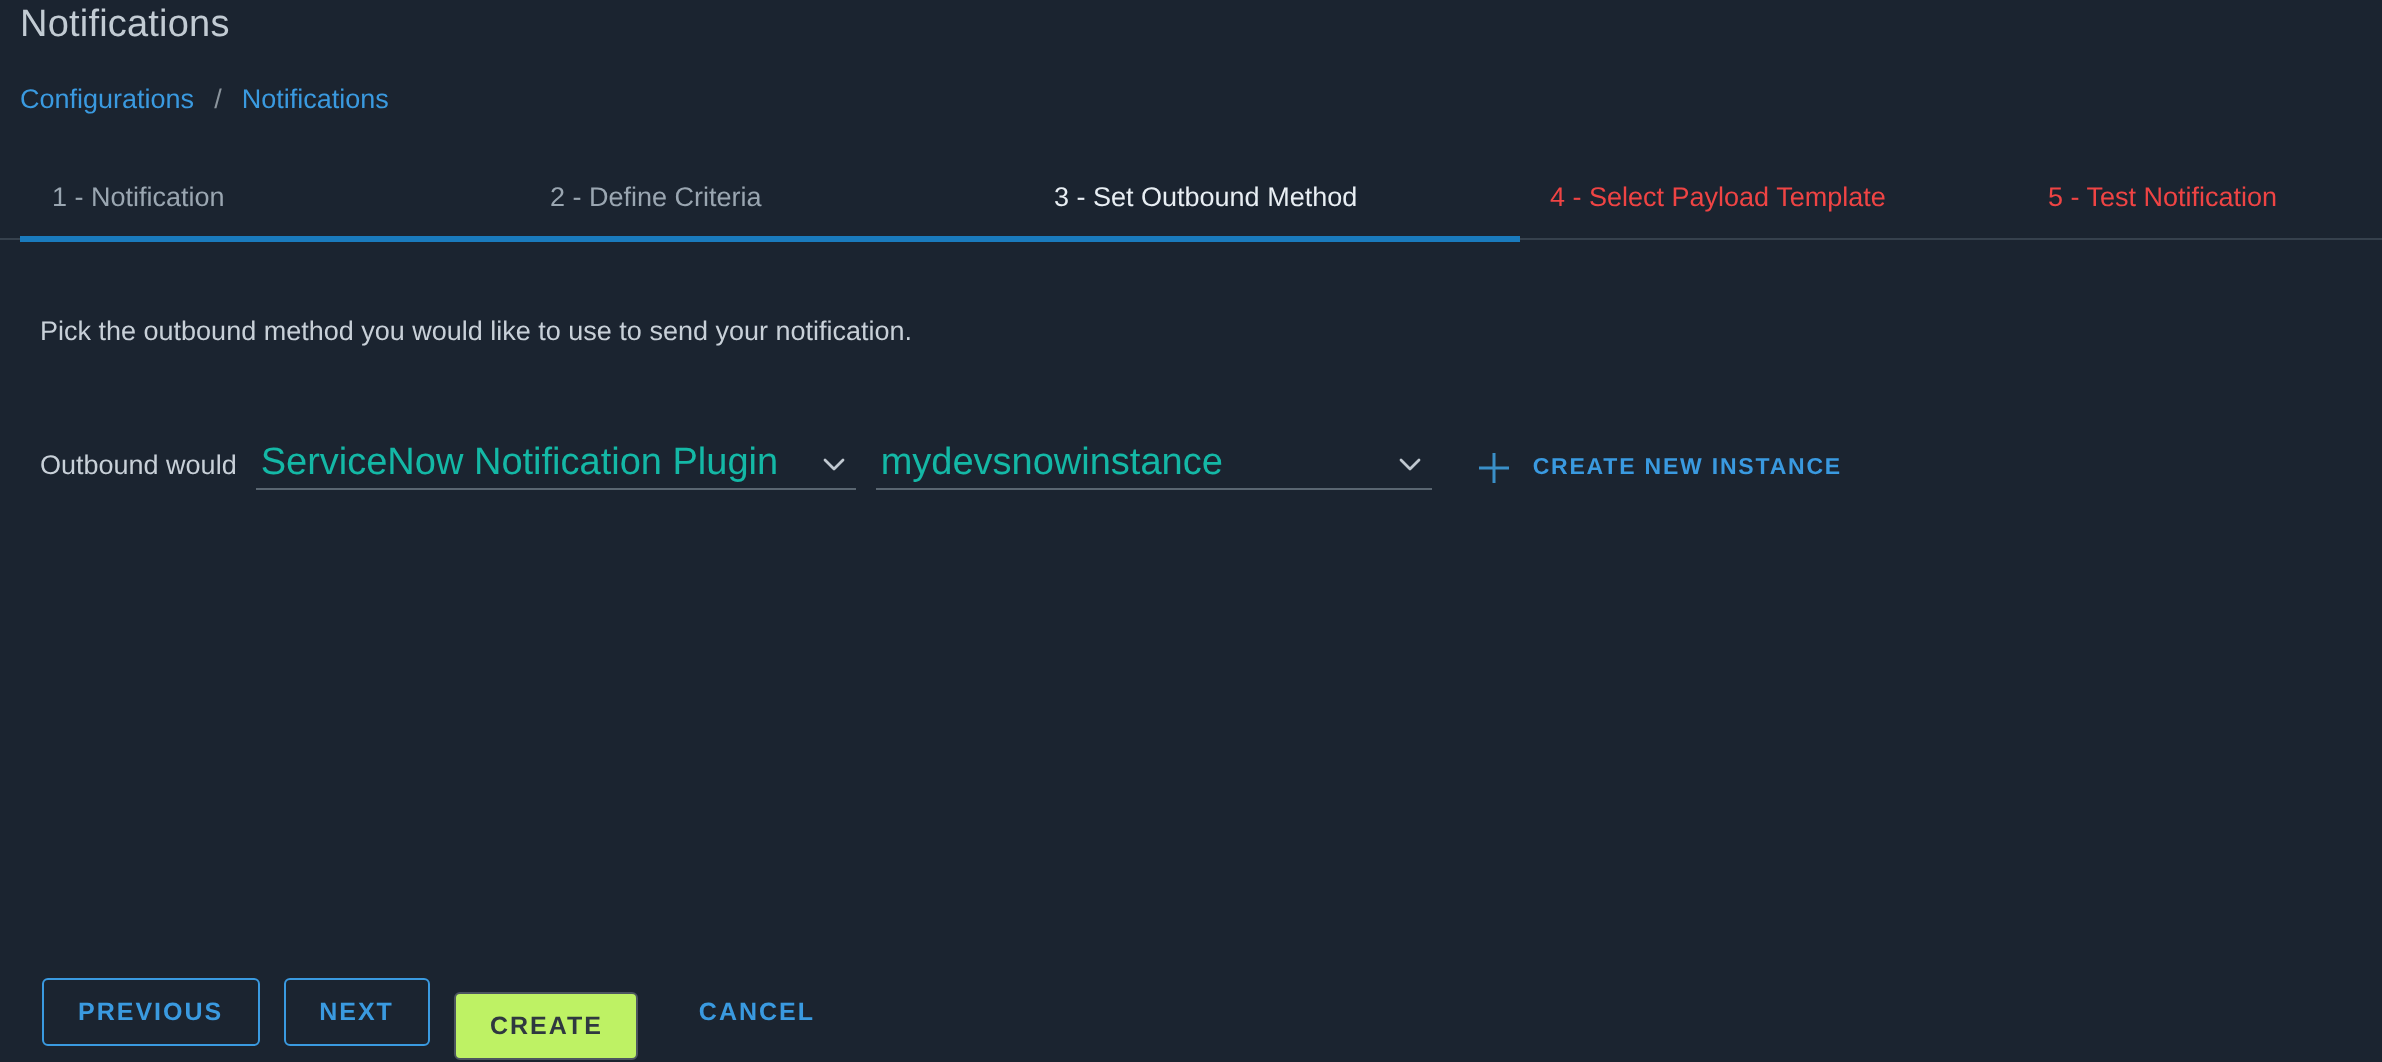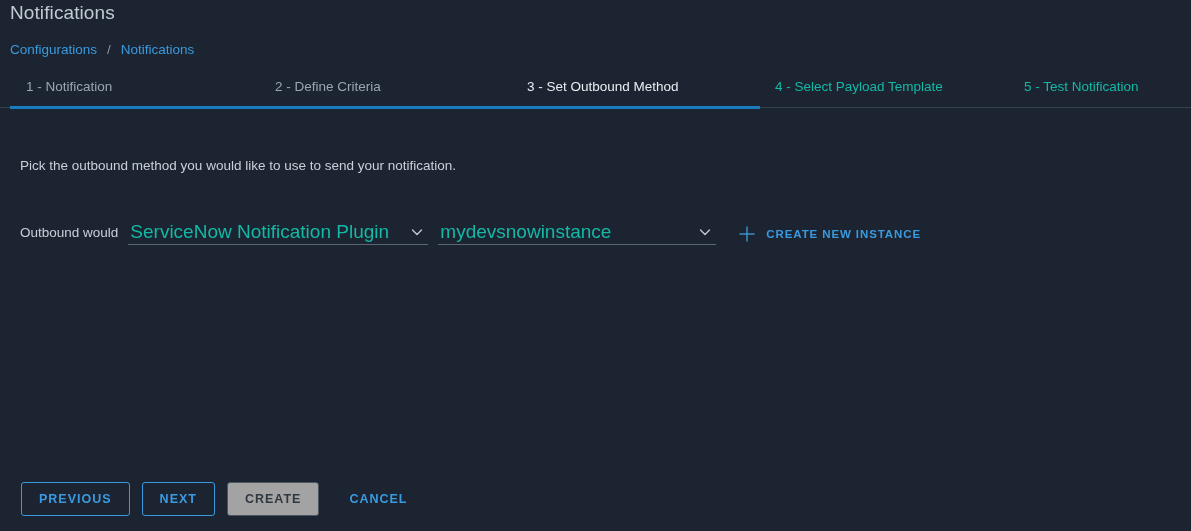--- a/index.html
+++ b/index.html
@@ -43,38 +43,38 @@
   }
   .breadcrumb .sep {
     color: #8b949c;
     margin: 0 10px;
   }
 
   
   .tabs {
     position: absolute;
     left: 0;
-    top: 76px;
+    top: 88px;
     width: 1191px;
     height: 32px;
     border-bottom: 1px solid #36414d;
   }
   .tabs-inner {
     position: relative;
     height: 100%;
     width: 1191px;
   }
   .tab {
     position: absolute;
     top: 0;
     height: 31px;
     font-size: 13.5px;
     line-height: 22px;
     white-space: nowrap;
-    color: #14b8a6;
+    color: #ef4444;
     cursor: pointer;
   }
   .tab.done { color: #9aa6b1; }
   .tab.active {
     color: #e8eef3;
     font-weight: normal;
   }
   .tab-underline {
     position: absolute;
     left: 10px;
@@ -177,24 +177,25 @@
     border-radius: 3px;
     cursor: pointer;
     background: transparent;
     white-space: nowrap;
   }
   .btn.outline {
     border: 1px solid #3a9ae0;
     color: #3a9ae0;
   }
   .btn.disabled {
-    background: #a3a3a3;
+    background: #bef264;
     border: 1px solid #4c565f;
     color: #2f3840;
     cursor: default;
+    margin-top: 14px;
   }
   .btn.flat {
     border: 1px solid transparent;
     color: #3a9ae0;
   }
   .footer .btn + .btn { margin-left: 12px; }
 </style>
 </head>
 <body>
 

